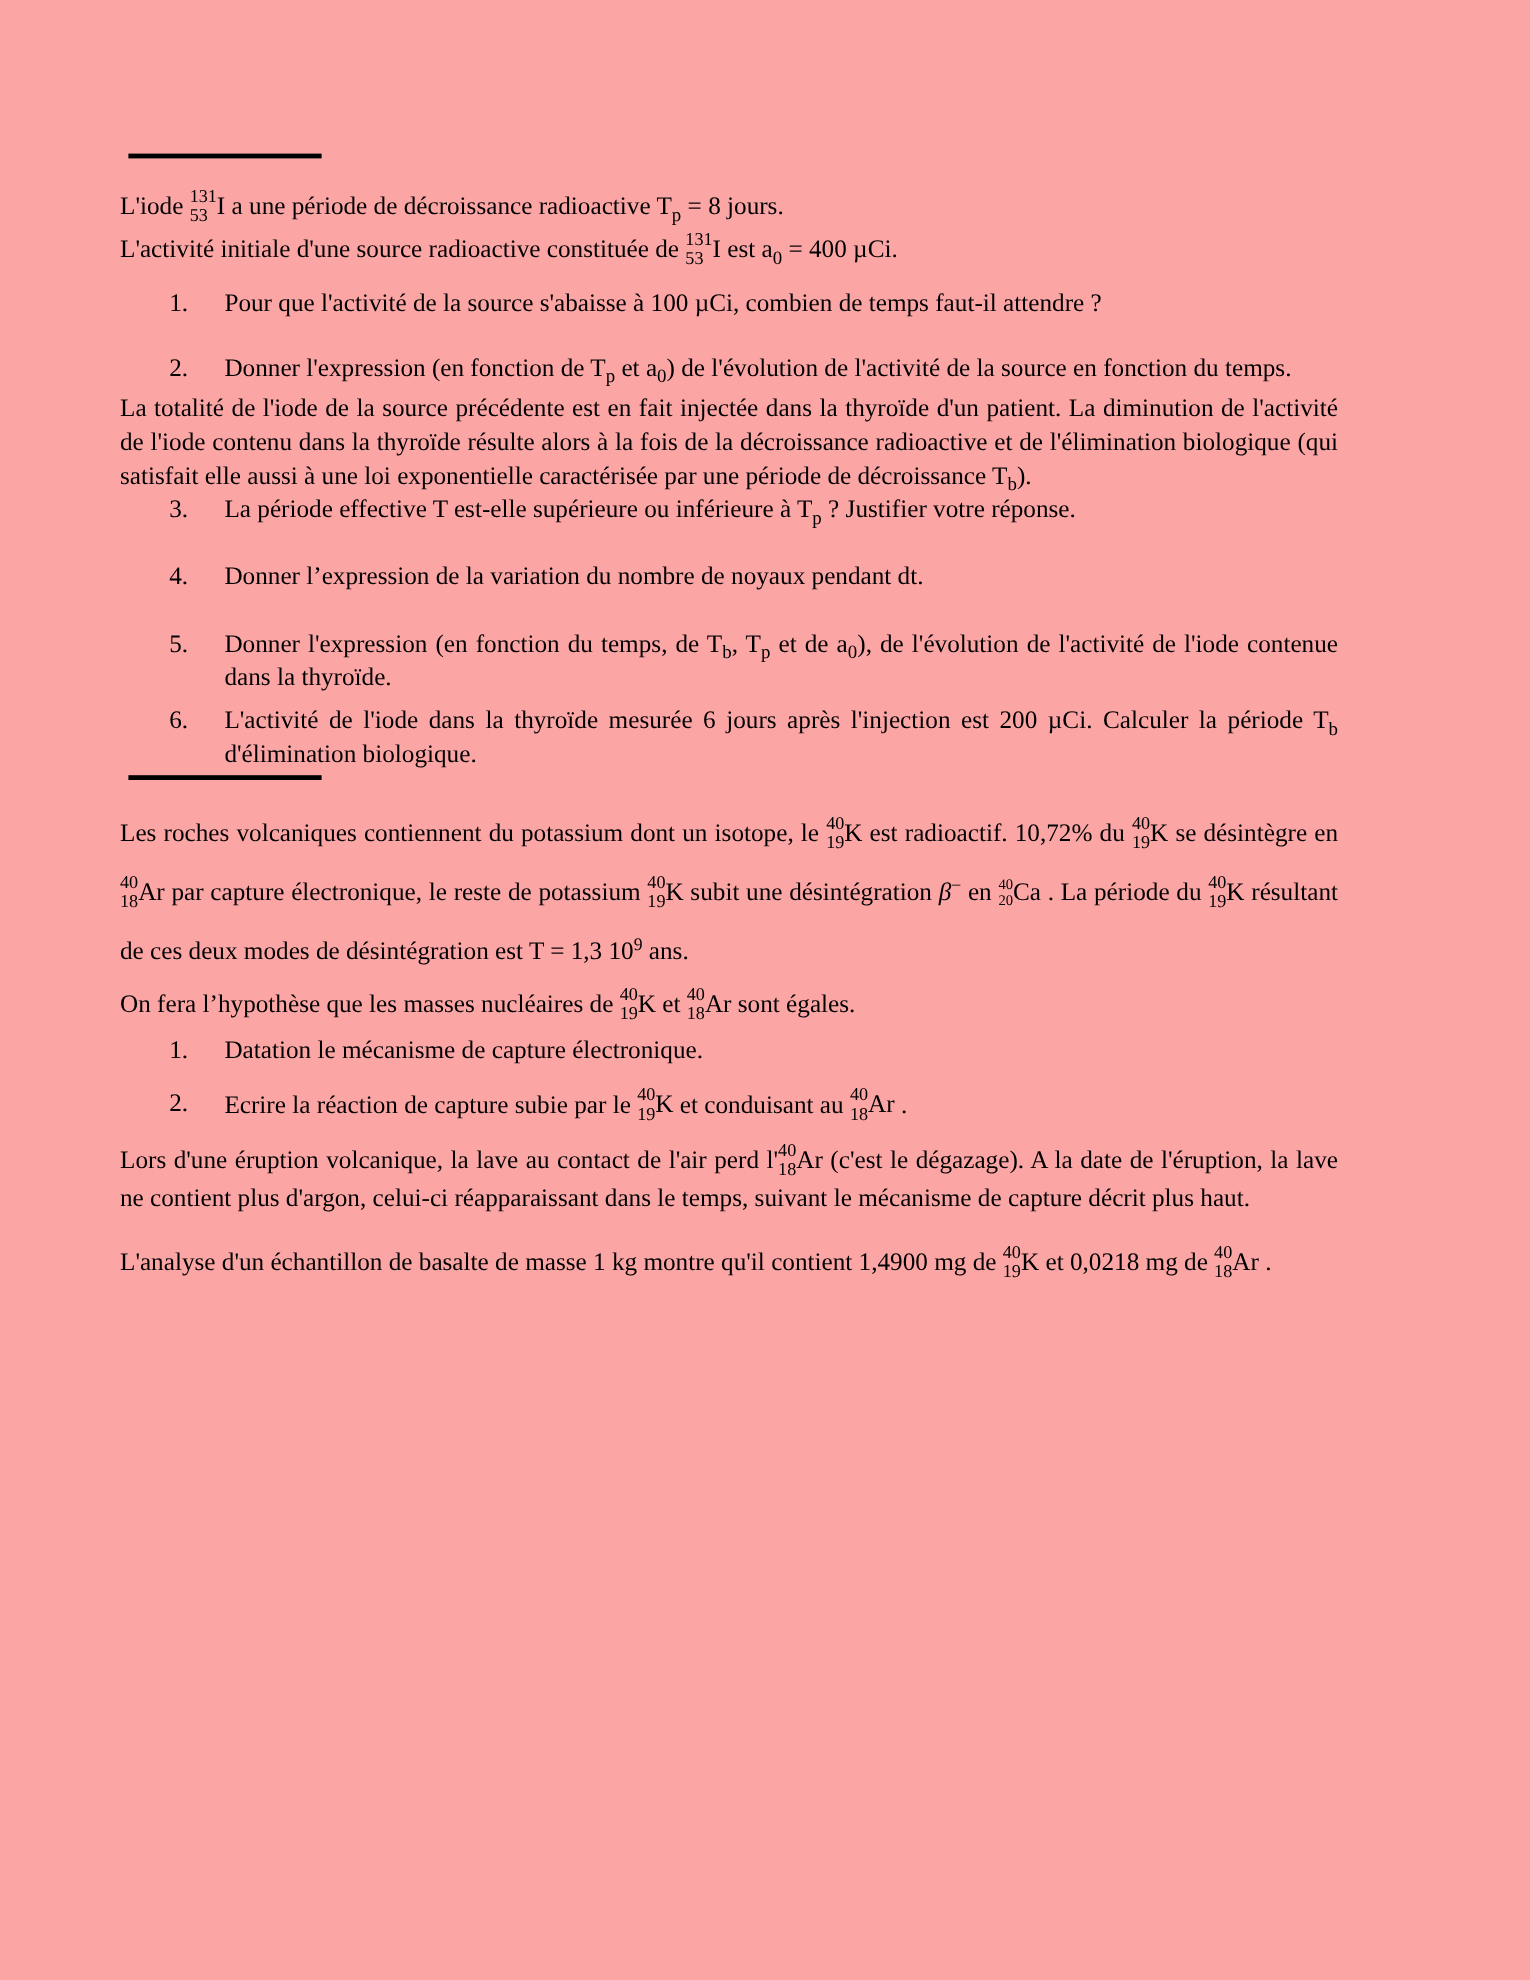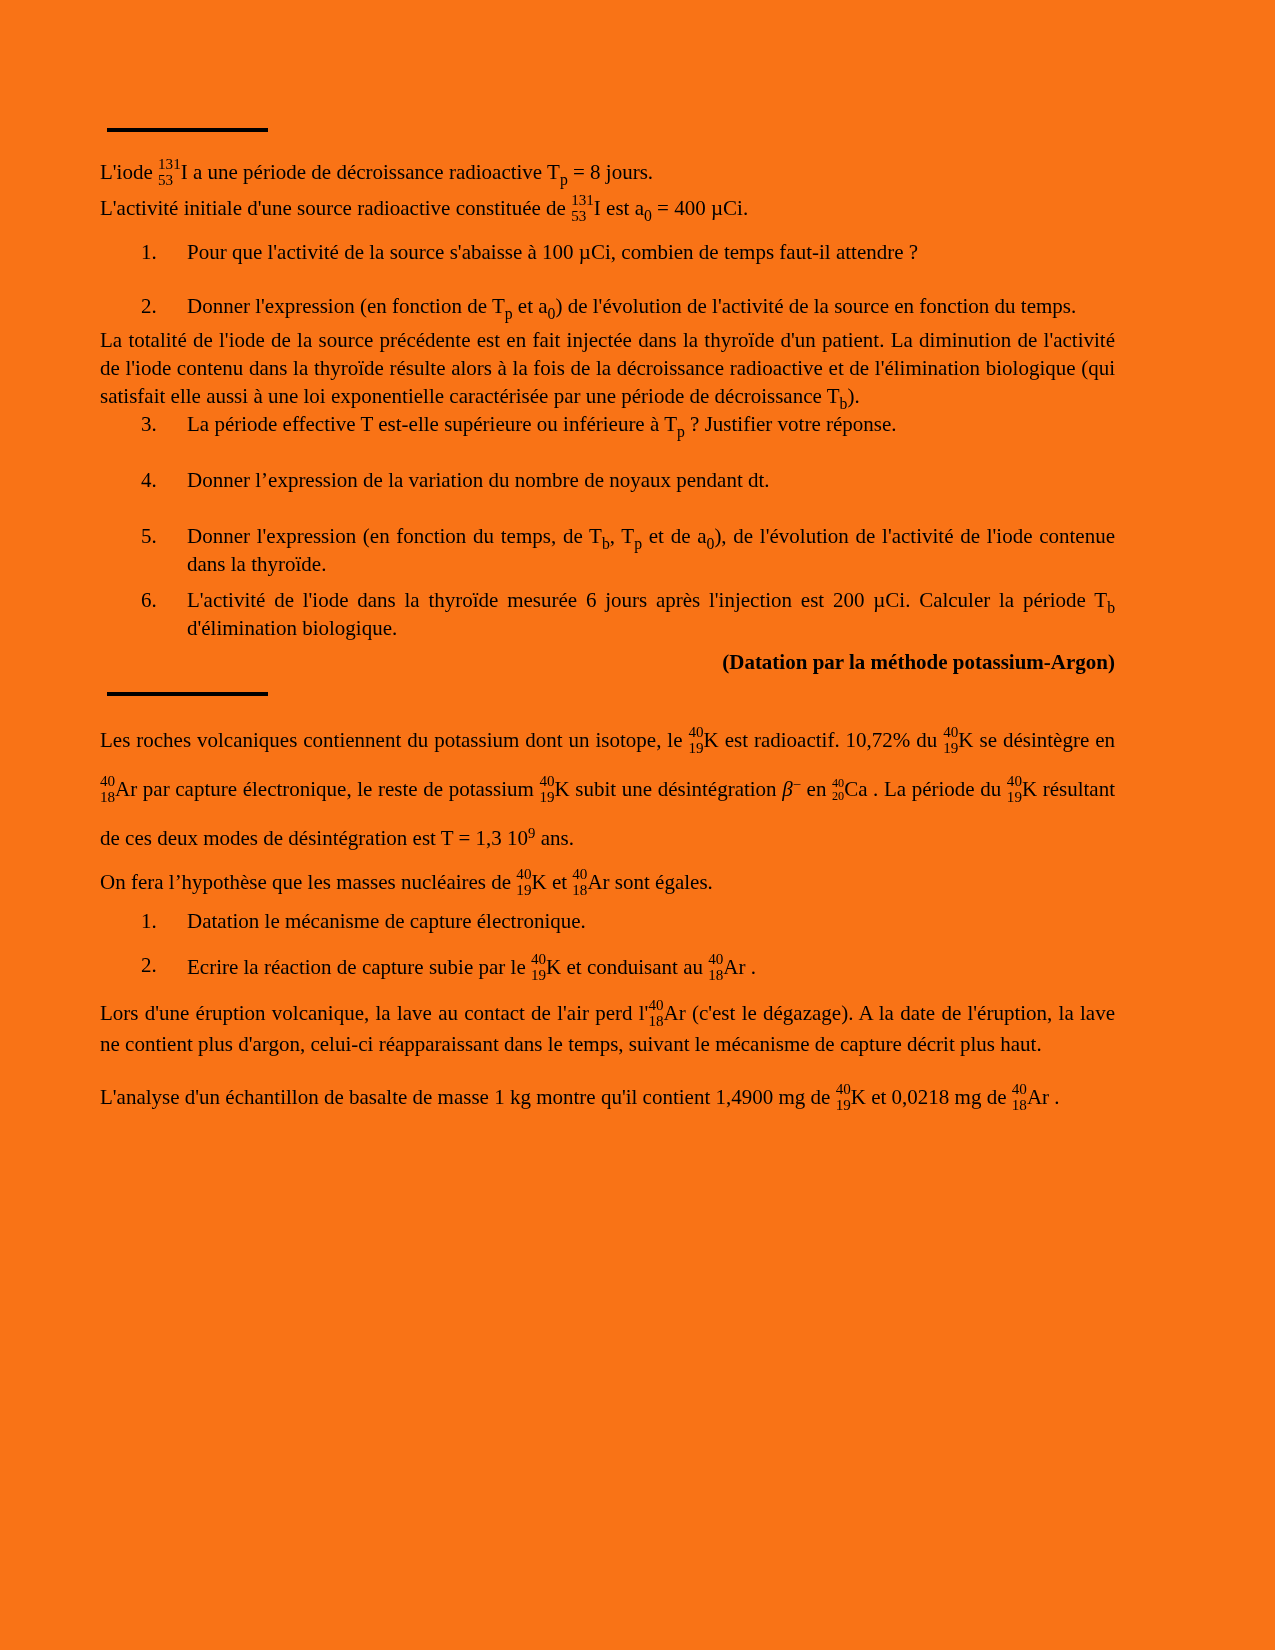--- a/index.html
+++ b/index.html
@@ -1,19 +1,19 @@
 <!DOCTYPE html>
 <html><head>
 <meta charset="utf-8">
 <style>
   html,body{margin:0;padding:0;background:#fff;}
   .page{
     width:1275px;height:1650px;box-sizing:border-box;
     padding:128px 160px 0 100px;
-    background:#f97316;color:#000;
+    background:#fca5a5;color:#000;
     font-family:"Liberation Serif","DejaVu Serif",serif;
     font-size:21px;
   }
   p{margin:0;}
   .norm{line-height:28px;}
   .just{text-align:justify;text-align-last:left;}
   .rule{height:4px;background:#000;width:161px;margin-left:7px;}
   .rule-top{margin-bottom:24px;}
   .rule-mid{margin-bottom:20px;}
   .li{display:flex;line-height:28px;}
@@ -79,21 +79,20 @@
     <div class="li mb8">
       <span class="num">5.</span>
       <span class="txt just">Donner l'expression (en fonction du temps, de T<sub class="sb">b</sub>, T<sub class="sb">p</sub> et de a<sub class="sb">0</sub>), de l'évolution de l'activité de l'iode contenue dans la thyroïde.</span>
     </div>
     <div class="li mb4">
       <span class="num">6.</span>
       <span class="txt just">L'activité de l'iode dans la thyroïde mesurée 6 jours après l'injection est 200 µCi. Calculer la période T<sub class="sb">b</sub> d'élimination biologique.</span>
     </div>
   </div>
 
-  <p class="heading">(Datation par la méthode potassium-Argon)</p>
 
   <div class="rule rule-mid"></div>
 
   <p class="tall just p-rocks">Les roches volcaniques contiennent du potassium dont un isotope, le <span class="iso"><span class="stack"><span>40</span><span>19</span></span><span class="sym">K</span></span> est radioactif. 10,72% du <span class="iso"><span class="stack"><span>40</span><span>19</span></span><span class="sym">K</span></span> se désintègre en <span class="iso"><span class="stack"><span>40</span><span>18</span></span><span class="sym">Ar</span></span> par capture électronique, le reste de potassium <span class="iso"><span class="stack"><span>40</span><span>19</span></span><span class="sym">K</span></span> subit une désintégration <span class="beta"><i>β</i><sup class="sp">−</sup></span> en <span class="iso small"><span class="stack"><span>40</span><span>20</span></span><span class="sym">Ca</span></span> . La période du <span class="iso"><span class="stack"><span>40</span><span>19</span></span><span class="sym">K</span></span> résultant de ces deux modes de désintégration est T = 1,3 10<sup class="sp">9</sup> ans.</p>
   <p class="p-hypothesis">On fera l’hypothèse que les masses nucléaires de <span class="iso"><span class="stack"><span>40</span><span>19</span></span><span class="sym">K</span></span> et <span class="iso"><span class="stack"><span>40</span><span>18</span></span><span class="sym">Ar</span></span> sont égales.</p>
 
   <div>
     <div class="li mb16">
       <span class="num">1.</span>
       <span class="txt">Datation le mécanisme de capture électronique.</span>

